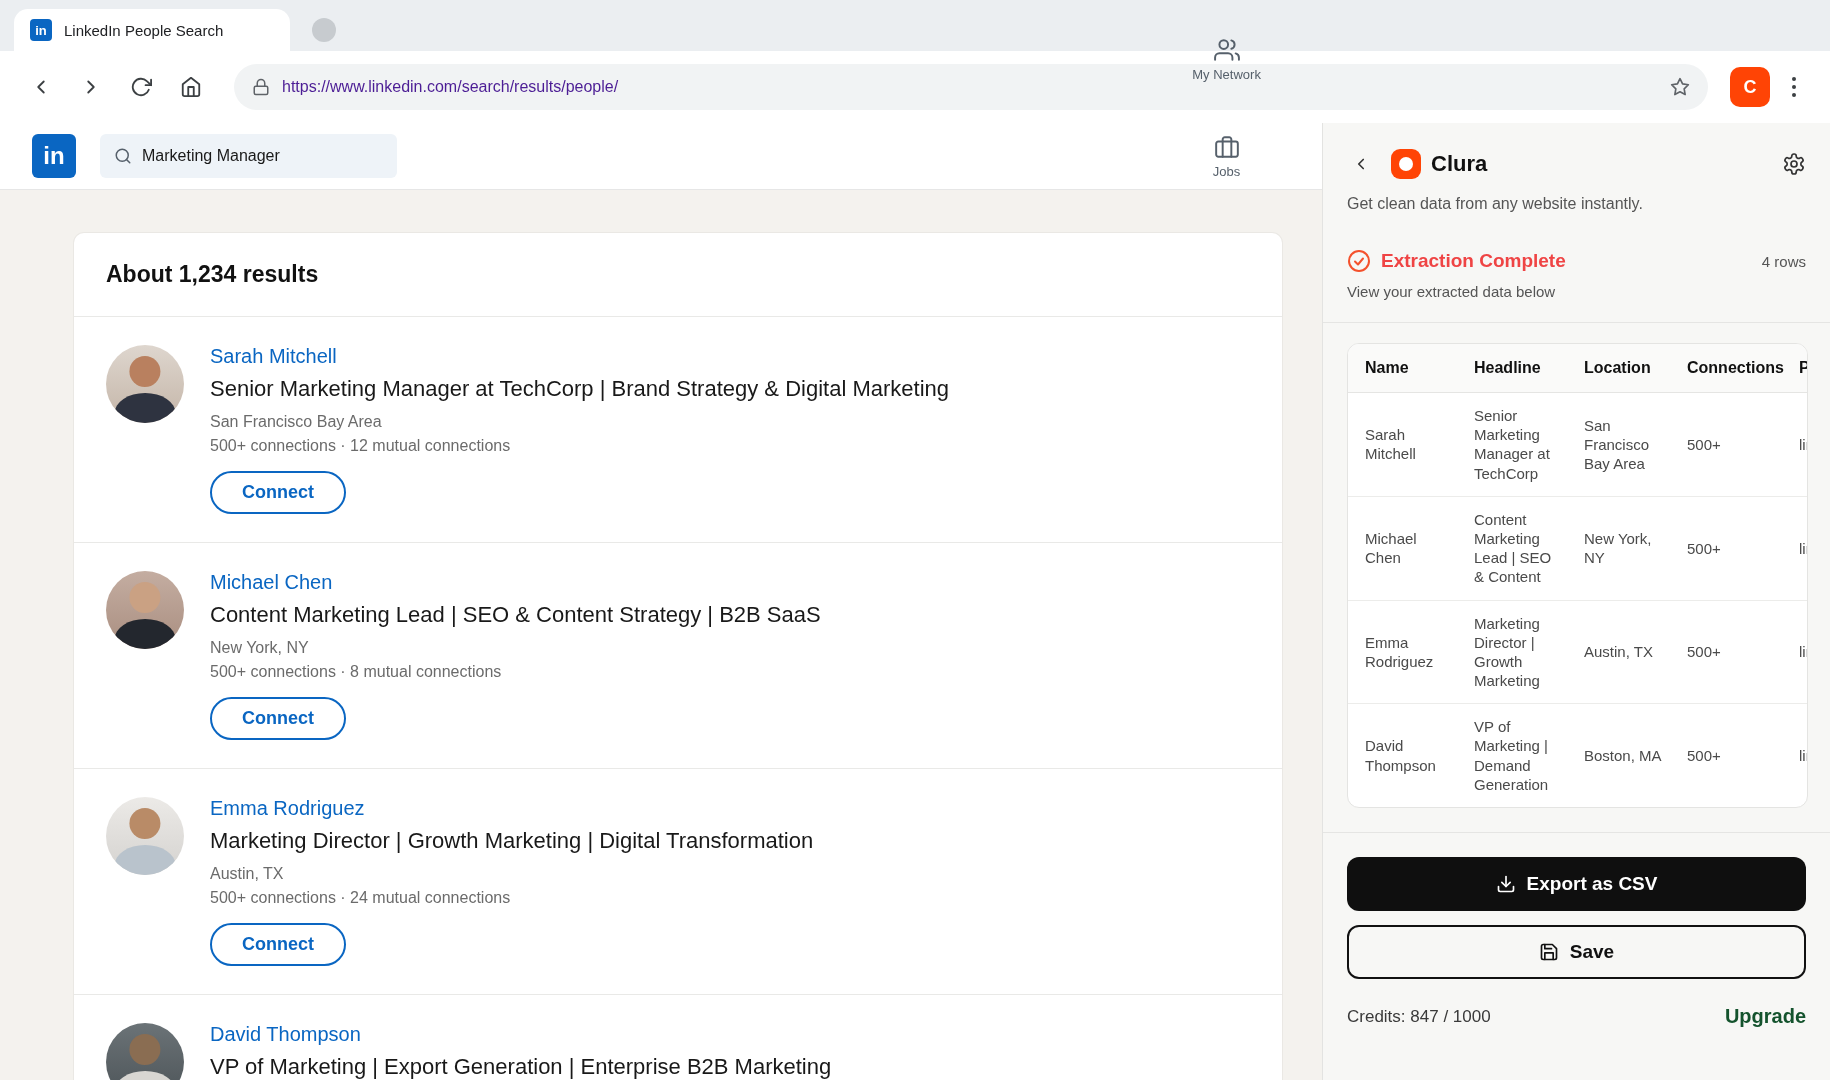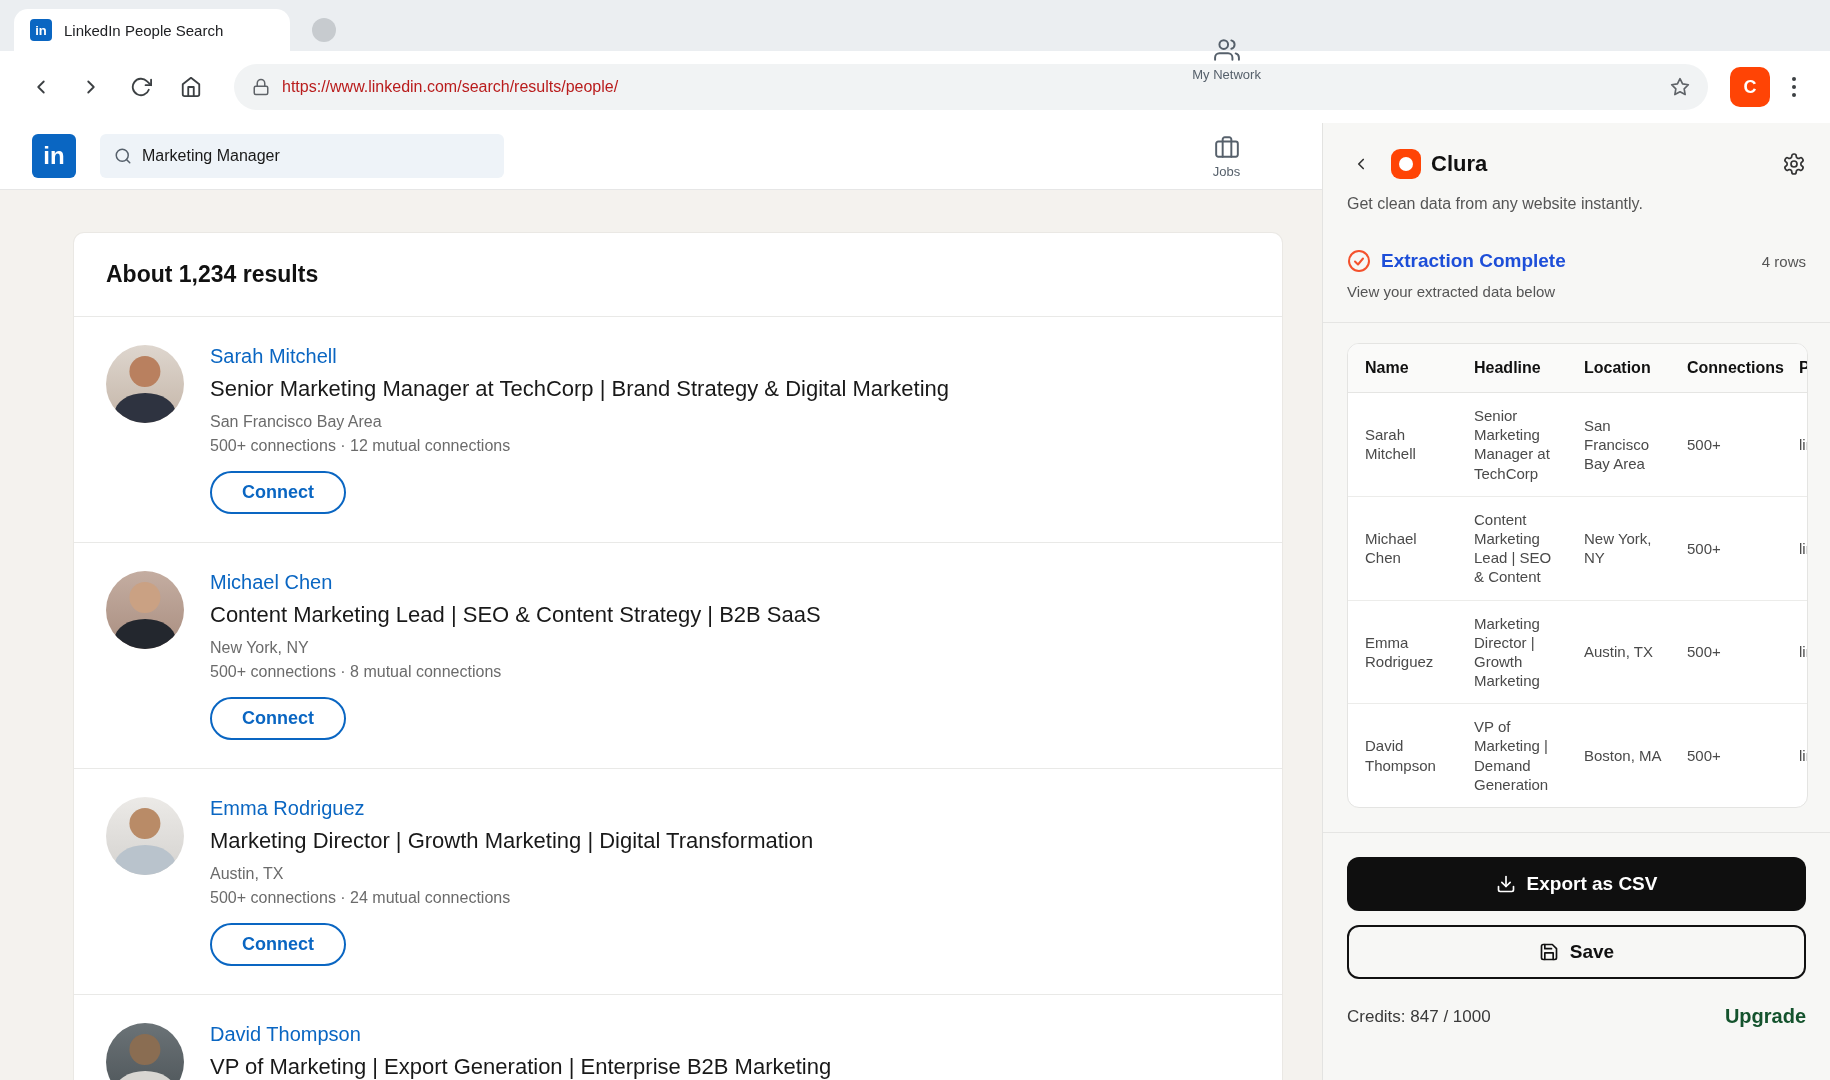--- a/index.html
+++ b/index.html
@@ -14,36 +14,36 @@
     color:#fff; font-weight:700; font-size:13px; display:flex; align-items:center; justify-content:center; }
   .tab-title { font-size:15px; color:#202124; white-space:nowrap; overflow:hidden; }
   .tab-dot { width:24px; height:24px; border-radius:50%; background:#c7cbcf; margin:0 0 9px 22px; }
 
   .toolbar { height:72px; background:#fff; display:flex; align-items:center; padding:0 20px; gap:8px; }
   .tool-btn { width:42px; height:42px; border-radius:50%; display:flex; align-items:center;
     justify-content:center; color:#3c4043; flex:0 0 auto; }
   .tool-btn svg { stroke:#3c4043; }
   .url-bar { flex:1; height:46px; background:#f1f3f4; border-radius:23px; margin:0 14px;
     display:flex; align-items:center; padding:0 18px; gap:12px; }
-  .url-text { flex:1; font-size:16px; color:#b91c1c; white-space:nowrap; overflow:hidden; }
+  .url-text { flex:1; font-size:16px; color:#4c1d95; white-space:nowrap; overflow:hidden; }
   .profile-chip { width:40px; height:40px; border-radius:10px; background:#ff4405; color:#fff;
     font-weight:700; font-size:18px; display:flex; align-items:center; justify-content:center; }
   .kebab { display:flex; flex-direction:column; gap:4px; padding:8px 14px; }
   .kebab i { width:4px; height:4px; border-radius:50%; background:#3c4043; }
 
   
   .app-row { display:flex; height:957px; }
   .main-col { flex:1; display:flex; flex-direction:column; min-width:0; }
 
   
   .li-header { height:67px; background:#fff; border-bottom:1px solid #e6e6e6;
     display:flex; align-items:center; padding:0 32px; }
   .li-logo { width:44px; height:44px; background:#0a66c2; border-radius:6px; color:#fff;
     font-weight:700; font-size:24px; display:flex; align-items:center; justify-content:center; }
-  .li-search { margin-left:24px; width:404px; height:44px; background:#eef3f8; border-radius:6px;
+  .li-search { margin-left:24px; width:297px; height:44px; background:#eef3f8; border-radius:6px;
     display:flex; align-items:center; padding:0 14px; gap:10px; }
   .li-search input { border:none; outline:none; background:transparent; font-size:16px;
     color:#191919; width:100%; font-family:inherit; }
   .li-nav { margin-left:auto; display:flex; gap:52px; padding-right:28px;flex-direction:column; }
   .nav-item { display:flex; flex-direction:column; align-items:center; gap:4px; color:#56606b; }
   .nav-item .lbl { font-size:13px; white-space:nowrap; }
 
   
   .content { flex:1; padding:43px 40px 0 40px; overflow:hidden;margin-left:34px; }
   .results-card { background:#fff; border-radius:10px; box-shadow:0 0 0 1px rgba(0,0,0,.04); }
@@ -71,21 +71,21 @@
     display:flex; flex-direction:column; overflow:hidden; }
   .p-pad { padding:0 24px; }
   .p-head { display:flex; align-items:center; gap:10px; margin-top:26px; }
   .p-back { width:28px; height:28px; display:flex; align-items:center; justify-content:center; }
   .p-logo { width:30px; height:30px; background:#ff4405; border-radius:9px; position:relative; margin-left:6px; }
   .p-logo::after { content:""; position:absolute; inset:8px; background:#fff; border-radius:50%; }
   .p-title { font-size:22px; font-weight:800; color:#101010; }
   .p-gear { margin-left:auto; }
   .p-tagline { margin-top:16px; font-size:16px; color:#555; }
   .p-status { margin-top:36px; display:flex; align-items:center; gap:10px; }
-  .p-status .txt { font-size:19px; font-weight:600; color:#1d4ed8; }
+  .p-status .txt { font-size:19px; font-weight:600; color:#ef4444; }
   .p-rows { margin-left:auto; font-size:15px; color:#555; }
   .p-sub { margin-top:10px; font-size:15px; color:#555; }
   .p-hr { border:none; border-top:1px solid #e5e5e3; margin-top:22px; width:100%; }
 
   .tbl-wrap { margin:20px 22px 0 24px; background:#fff; border:1px solid #e4e4e2;
     border-radius:12px; overflow:hidden; }
   table { border-collapse:collapse; table-layout:fixed; width:554px; }
   col.c1{width:109px;} col.c2{width:110px;} col.c3{width:103px;} col.c4{width:112px;} col.c5{width:120px;}
   th { text-align:left; font-size:16px; font-weight:700; color:#111; padding:15px 0 15px 17px;
     background:#fafaf9; border-bottom:1px solid #e5e5e3; }

